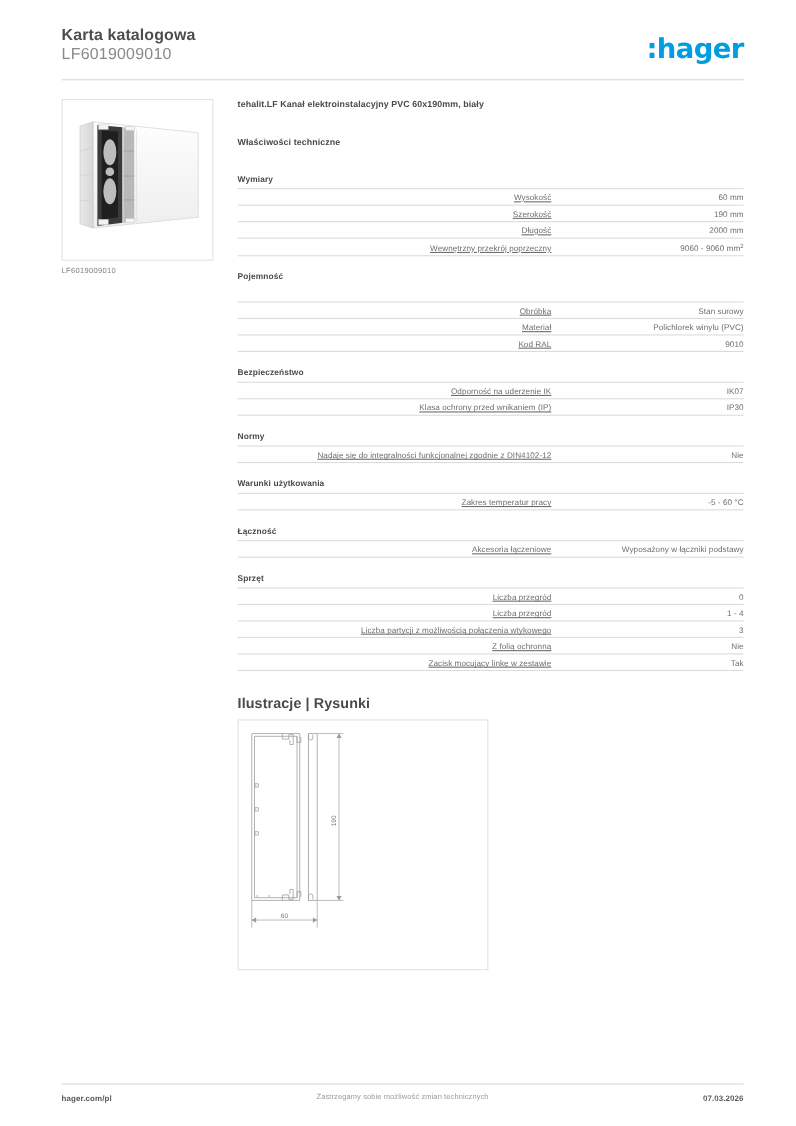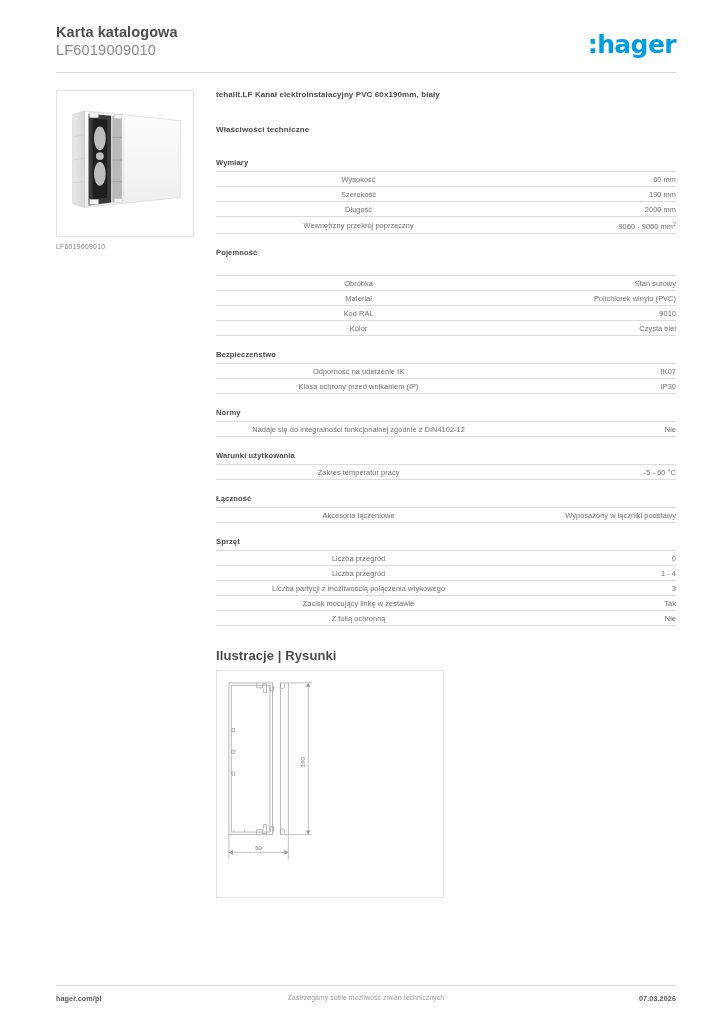--- a/index.html
+++ b/index.html
@@ -115,21 +115,21 @@
   table.spec-table td {
     border-top: 1px solid #dcdcdc;
     font-size: 7.4px;
     color: #6e6e6e;
     padding: 3px 0 2px 0;
     vertical-align: middle;
     letter-spacing: 0.05px;
     line-height: 9px;
   }
   table.spec-table tr:last-child td { border-bottom: 1px solid #dcdcdc; }
-  td.spec-label { text-align: center; width: 62%; }
+  td.spec-label { text-align: right; width: 62%; text-decoration: underline; }
   td.spec-value { text-align: right; width: 38%; white-space: nowrap; }
 
   sup { font-size: 5.4px; vertical-align: super; }
 
   
   .illu-title {
     margin-top: 22px;
     font-size: 13px;
     font-weight: bold;
     color: #4a4a4a;
@@ -274,24 +274,20 @@
                 <td class="spec-value">Stan surowy</td>
               </tr>
               <tr>
                 <td class="spec-label">Materiał</td>
                 <td class="spec-value">Polichlorek winylu (PVC)</td>
               </tr>
               <tr>
                 <td class="spec-label">Kod RAL</td>
                 <td class="spec-value">9010</td>
               </tr>
-              <tr>
-                <td class="spec-label">Kolor</td>
-                <td class="spec-value">Czysta biel</td>
-              </tr>
             </tbody>
           </table>
         </div>
         <div class="group">
           <div class="group-title">Bezpieczeństwo</div>
           <table class="spec-table">
             <tbody>
               <tr>
                 <td class="spec-label">Odporność na uderzenie IK</td>
                 <td class="spec-value">IK07</td>
@@ -346,26 +342,26 @@
               </tr>
               <tr>
                 <td class="spec-label">Liczba przegród</td>
                 <td class="spec-value">1 - 4</td>
               </tr>
               <tr>
                 <td class="spec-label">Liczba partycji z możliwością połączenia wtykowego</td>
                 <td class="spec-value">3</td>
               </tr>
               <tr>
+                <td class="spec-label">Z folią ochronną</td>
+                <td class="spec-value">Nie</td>
+              </tr>
+              <tr>
                 <td class="spec-label">Zacisk mocujący linkę w zestawie</td>
                 <td class="spec-value">Tak</td>
-              </tr>
-              <tr>
-                <td class="spec-label">Z folią ochronną</td>
-                <td class="spec-value">Nie</td>
               </tr>
             </tbody>
           </table>
         </div>
       </div>
 
     <div class="illu-title">Ilustracje | Rysunki</div>
     <div class="drawing-box">
       <svg class="drawing-svg" viewBox="0 0 228 228">
         <g stroke="#9a9a9a" stroke-width="0.7" fill="none" stroke-linejoin="miter">

